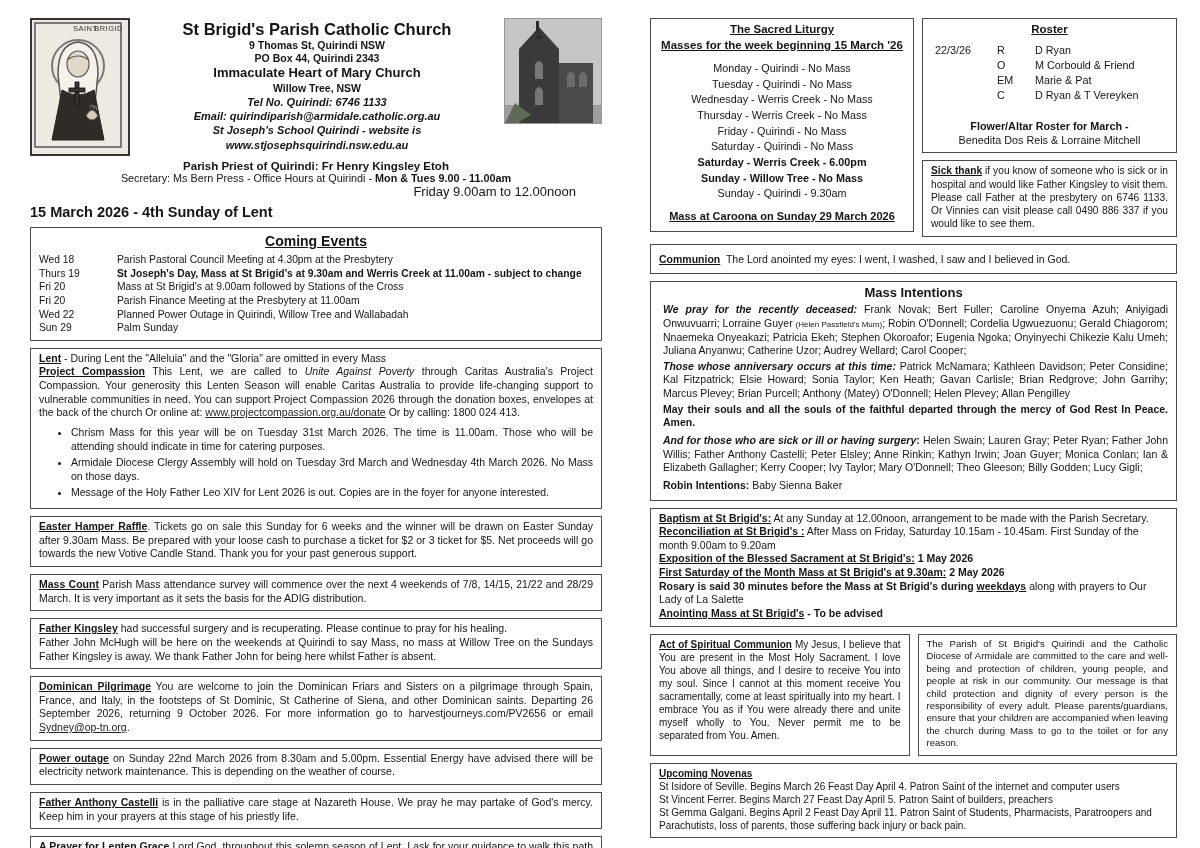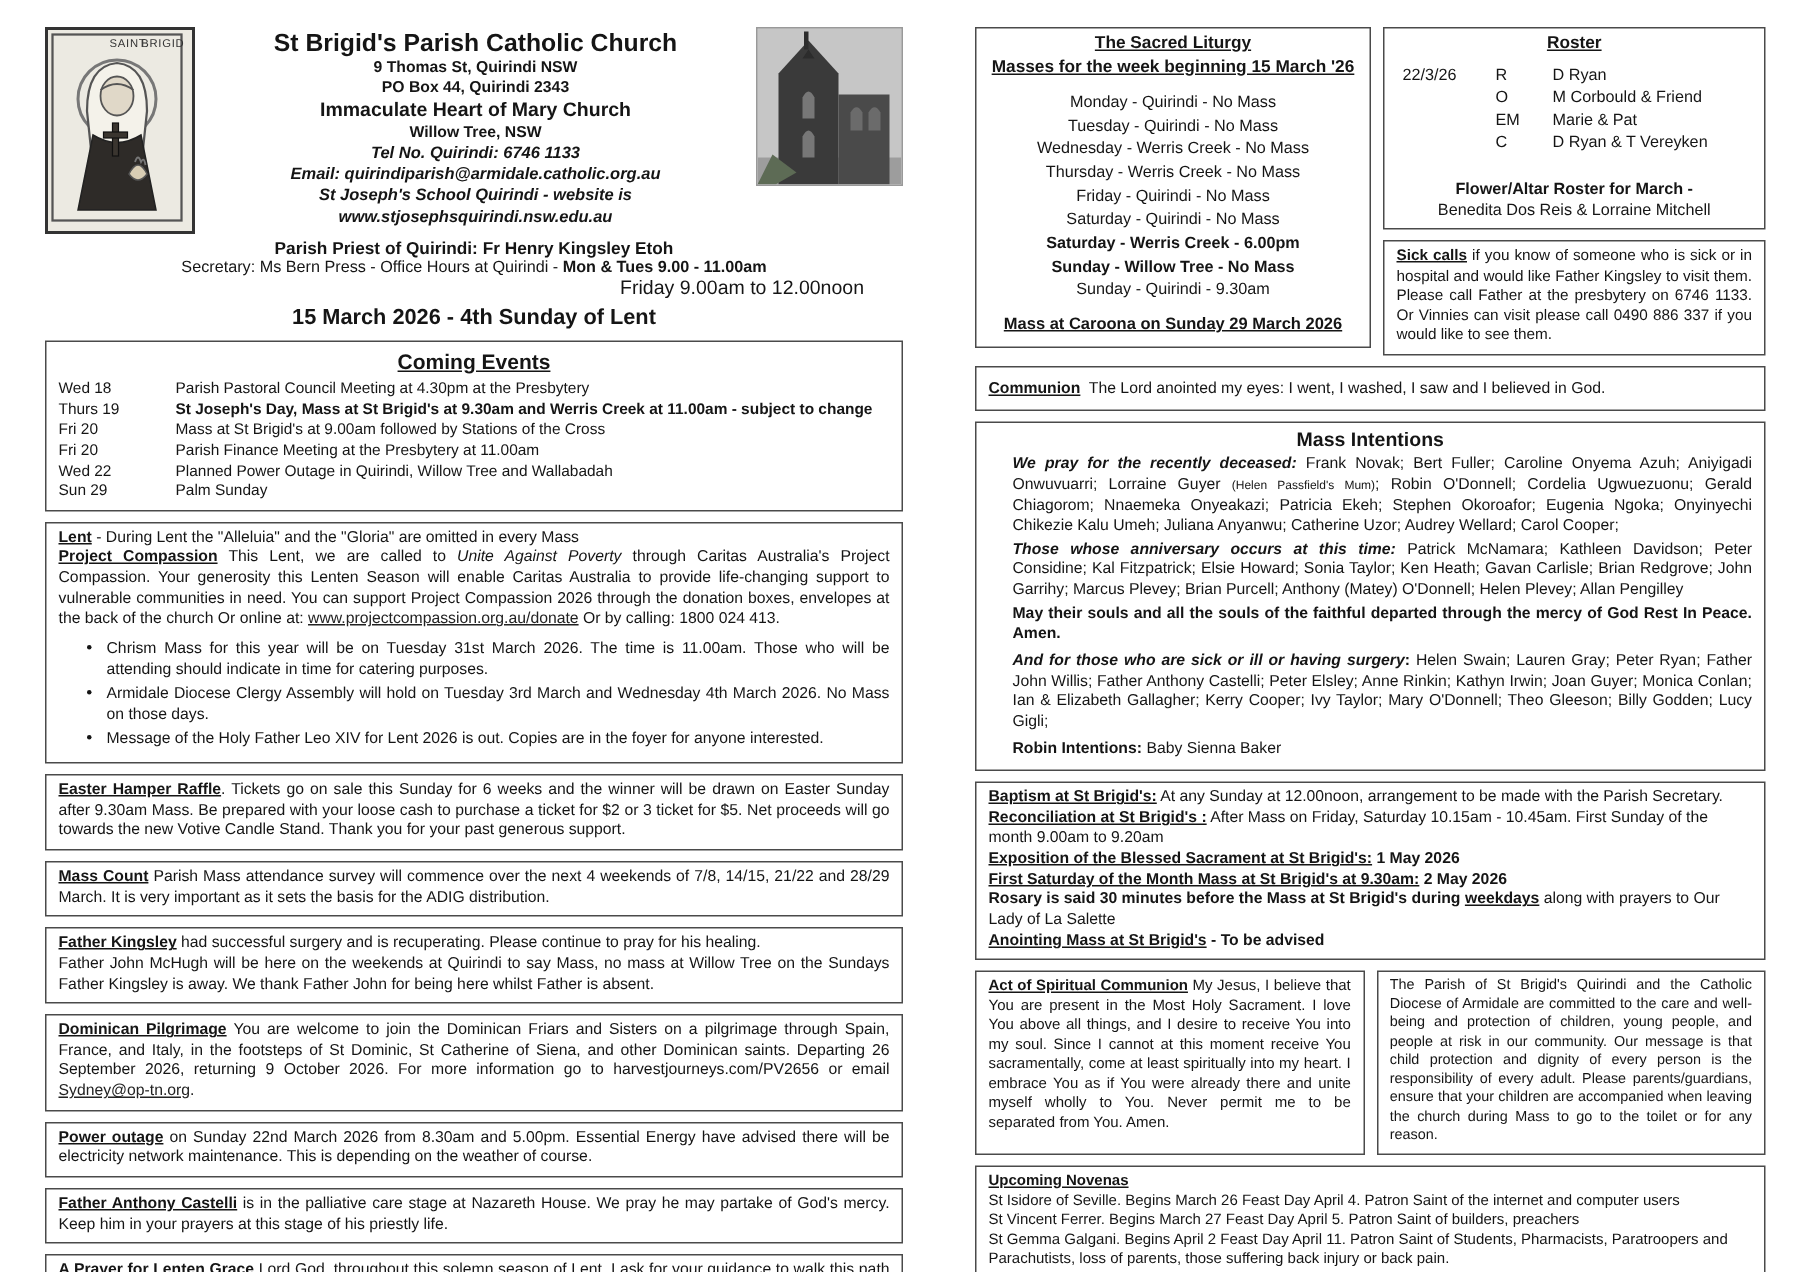--- a/index.html
+++ b/index.html
@@ -22,21 +22,21 @@
   
   .hdr{display:flex;justify-content:space-between;align-items:flex-start;}
   .hdr-center{flex:1;text-align:center;padding:0 6px;}
   .hdr-title{font-size:16.5px;font-weight:bold;margin-top:2px;}
   .hl-sm{font-size:10.5px;font-weight:bold;line-height:1.25;}
   .hl-md{font-size:13px;font-weight:bold;line-height:1.25;}
   .hl-info{font-size:11px;font-weight:bold;line-height:1.3;font-style:italic;}
   .priest-line{text-align:center;font-size:11.5px;margin-top:4px;}
   .sec-line{text-align:center;font-size:10.8px;}
   .hours2{text-align:right;padding-right:26px;font-weight:normal;font-size:13px;}
-  .date-line{text-align:center;font-weight:bold;font-size:14.5px;margin-top:5px;}
+  .date-line{font-weight:bold;font-size:14.5px;margin-top:5px;}
   .badge{width:96px;height:134px;border:2px solid #333;background:#eceae2;position:relative;flex:0 0 auto;}
   .badge .bw{position:absolute;top:4px;font-size:7.5px;font-weight:normal;letter-spacing:.5px;color:#333;padding-left:36px;}
   .badge .bw1{left:5px;} .badge .bw2{right:5px;}
   .photo{width:96px;height:104px;flex:0 0 auto;border:1px solid #999;background:#c9c9c9;overflow:hidden;}
   
   .ev-row{display:flex;font-size:10.3px;line-height:1.32;text-align:left;}
   .ev-day{width:78px;flex:0 0 auto;}
   .ev-text{flex:1;}
   ul.bullets{margin:6px 0 2px 8px;padding-left:24px;}
   ul.bullets li{margin-bottom:3px;text-align:justify;}
@@ -45,21 +45,21 @@
   .lit-box{width:246px;flex:0 0 auto;text-align:center;padding-bottom:8px;}
   .lit-title{font-weight:bold;text-decoration:underline;font-size:11.5px;line-height:1.35;}
   .lit-line{font-size:10.8px;line-height:1.45;}
   .lit-footer{font-weight:bold;text-decoration:underline;font-size:11px;margin-top:7px;}
   .rcol{flex:1;}
   .roster-box{text-align:center;margin-top:0;}
   .roster-title{font-weight:bold;text-decoration:underline;font-size:11.5px;margin-bottom:6px;}
   .roster-grid{display:grid;grid-template-columns:62px 38px 1fr;text-align:left;font-size:10.8px;line-height:1.4;padding:0 4px;}
   .flower{margin-top:16px;font-size:10.8px;line-height:1.3;}
   .mi-title{text-align:center;font-weight:bold;font-size:13px;margin:0 0 1px 0;}
-  .mi-p{margin:0 0 2px 16px;}
+  .mi-p{margin:0 0 2px 4px;}
   .small-paren{font-size:8px;}
   .two-col{display:flex;gap:8px;align-items:stretch;}
   .two-col .box{flex:1;margin-top:7px;}
   .act-box{font-size:10px;}
   .safe-box{font-size:9.6px;}
   .nov-line{text-align:left;}
   p{margin:0;}
   .para{margin:2px 0;}
   svg{display:block;}
 </style>
@@ -244,21 +244,21 @@
           <span>C</span>
           <span>D Ryan &amp; T Vereyken</span>
         </div>
         <div class="flower">
           <div class="b">Flower/Altar Roster for March -</div>
           <div>Benedita Dos Reis &amp; Lorraine Mitchell</div>
         </div>
       </div>
 
       <div class="box" style="font-size:10.2px;">
-        <p><span class="lead">Sick calls</span>
+        <p><span class="lead">Sick thank</span>
           <span>if you know of someone who is sick or in hospital and would like Father Kingsley to visit them. Please call Father at the presbytery on 6746 1133. Or Vinnies can visit please call 0490 886 337 if you would like to see them.</span></p>
       </div>
     </div>
   </div>
 
   <div class="box">
     <p class="para" style="margin-top:5px;"><span class="lead">Communion</span>&nbsp;
       <span>The Lord anointed my eyes: I went, I washed, I saw and I believed in God.</span></p>
   </div>
 

